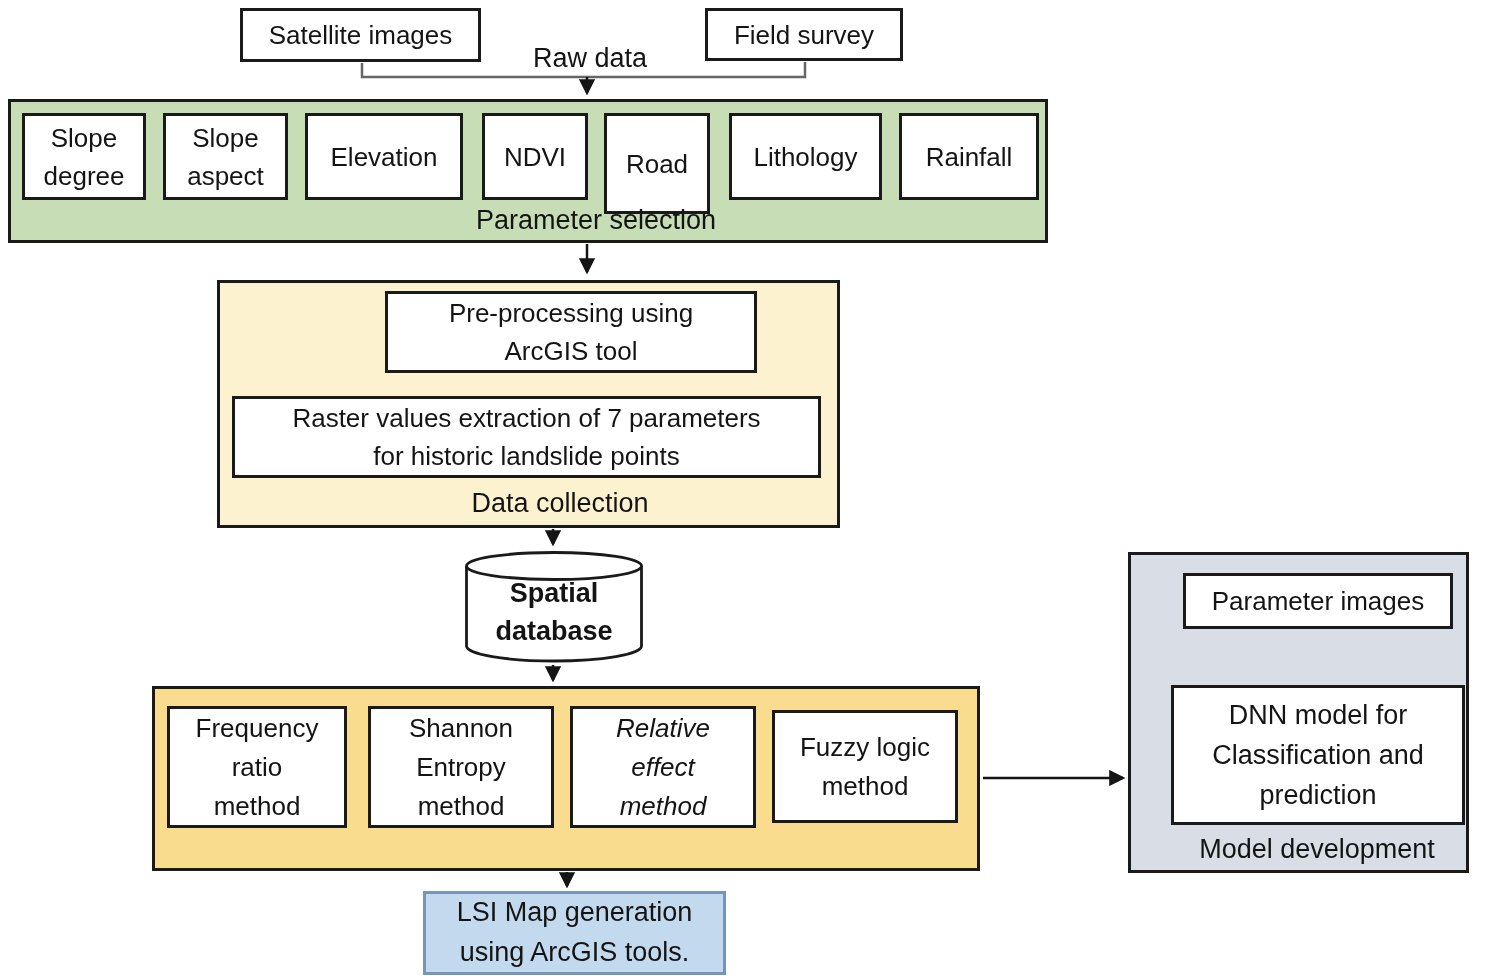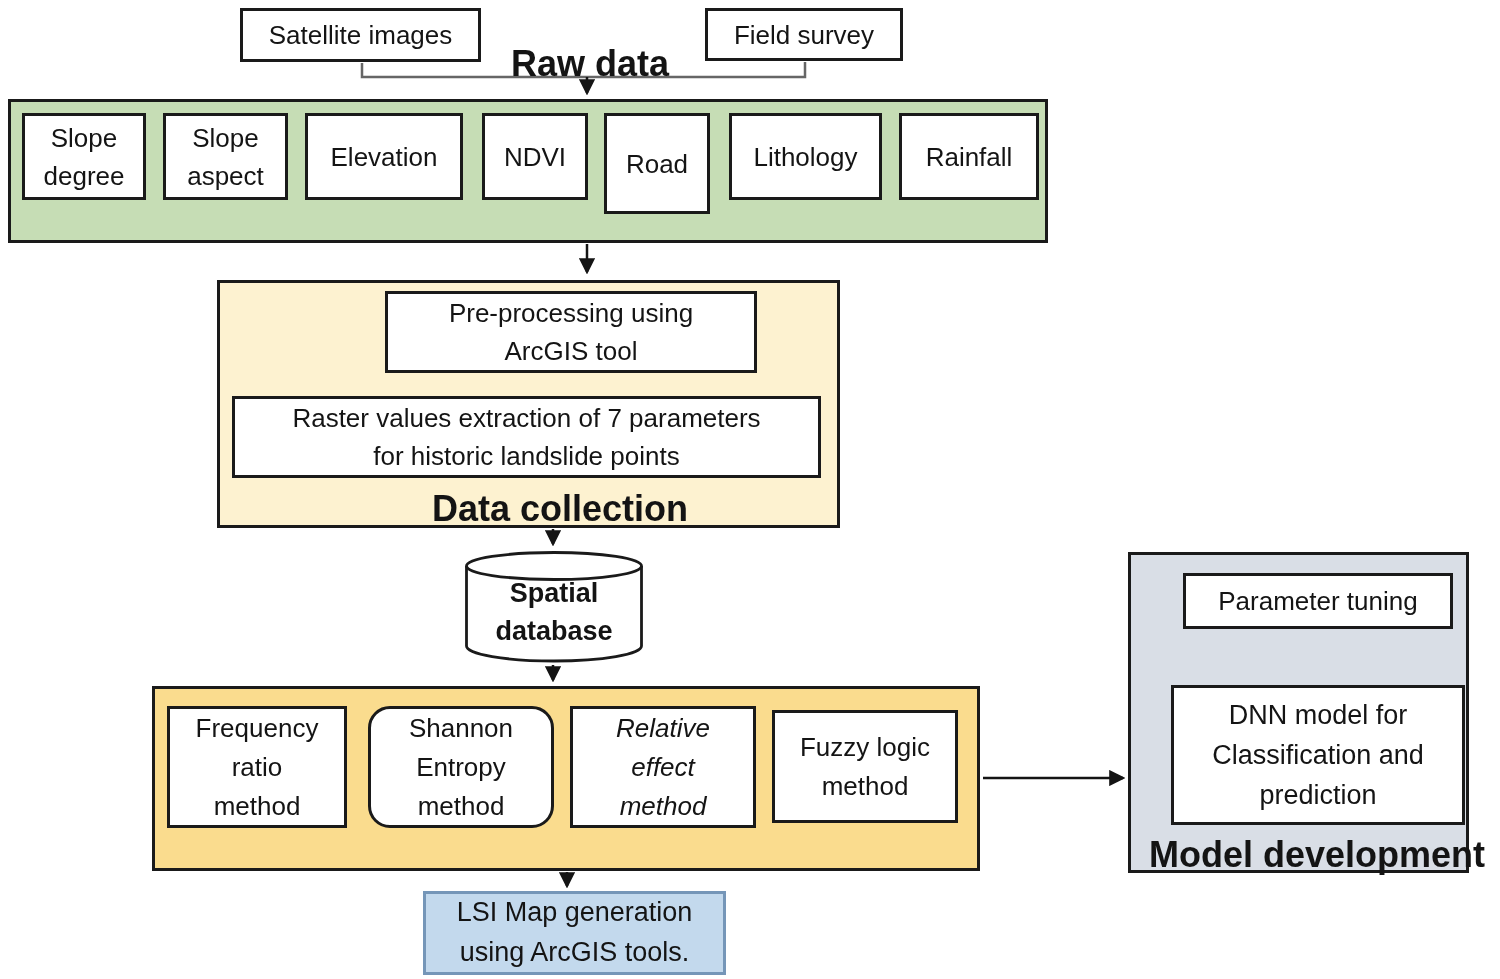--- a/index.html
+++ b/index.html
@@ -25,22 +25,22 @@
   }
   .txt { white-space: pre-line; font-size: 26px; line-height: 38px; }
   .section {
     position: absolute;
     box-sizing: border-box;
     border: 3px solid #1a1a1a;
   }
   .sec-title {
     position: absolute;
     transform: translateX(-50%);
-    font-weight: bold;
-    font-size: 36px;
+    font-weight: normal;
+    font-size: 27px;
     white-space: nowrap;
   }
   .lines-layer { position: absolute; left: 0; top: 0; pointer-events: none; }
   .cyl-svg { position: absolute; left: 0; top: 0; }
   .cyl-text {
     position: absolute;
     left: 0; top: 24px; width: 100%;
     text-align: center;
     font-weight: bold;
     font-size: 27px;
@@ -96,20 +96,21 @@
   </div>
   <div class="box" style="left:604px; top:113px; width:106px; height:101px;">
     <span class="txt">Road</span>
   </div>
   <div class="box" style="left:899px; top:113px; width:140px; height:87px;">
     <span class="txt">Rainfall</span>
   </div>
   <div class="box" style="left:729px; top:113px; width:153px; height:87px;">
     <span class="txt">Lithology</span>
   </div>
+  <div class="sec-title" style="left:596px; top:205px;">Parameter selection</div>
 
   <div class="section" style="left:217px; top:280px; width:623px; height:248px; background:#FDF2D0;"></div>
   <div class="box" style="left:385px; top:291px; width:372px; height:82px;">
     <span class="txt">Pre-processing using
 ArcGIS tool</span>
   </div>
   <div class="box" style="left:232px; top:396px; width:589px; height:82px;">
     <span class="txt">Raster values extraction of 7 parameters
 for historic landslide points</span>
   </div>
@@ -123,21 +124,21 @@
     <div class="cyl-text">Spatial
 database</div>
   </div>
 
   <div class="section" style="left:152px; top:686px; width:828px; height:185px; background:#FADC8E;"></div>
   <div class="box" style="left:167px; top:706px; width:180px; height:122px;">
     <span class="txt" style="line-height:39px;">Frequency
 ratio
 method</span>
   </div>
-  <div class="box" style="left:368px; top:706px; width:186px; height:122px;border-radius:22px;">
+  <div class="box" style="left:368px; top:706px; width:186px; height:122px;">
     <span class="txt" style="line-height:39px;">Shannon
 Entropy
 method</span>
   </div>
   <div class="box" style="left:570px; top:706px; width:186px; height:122px;font-style:italic;">
     <span class="txt" style="line-height:39px;">Relative
 effect
 method</span>
   </div>
   <div class="box" style="left:772px; top:710px; width:186px; height:113px;">
@@ -145,21 +146,21 @@
 method</span>
   </div>
 
   <div class="box" style="left:423px; top:891px; width:303px; height:84px; background:#C3D9ED; border:3px solid #7596B8;align-items:flex-end;">
     <span class="txt" style="font-size:27px; line-height:40px;">LSI Map generation
 using ArcGIS tools.</span>
   </div>
 
   <div class="section" style="left:1128px; top:552px; width:341px; height:321px; background:#D9DEE6;"></div>
   <div class="box" style="left:1183px; top:573px; width:270px; height:56px;">
-    <span class="txt">Parameter tuning</span>
+    <span class="txt">Parameter images</span>
   </div>
   <div class="box" style="left:1171px; top:685px; width:294px; height:140px;">
     <span class="txt" style="font-size:27px; line-height:40px;">DNN model for
 Classification and
 prediction</span>
   </div>
   <div class="sec-title" style="left:1317px; top:834px;">Model development</div>
 
 </div>
 

